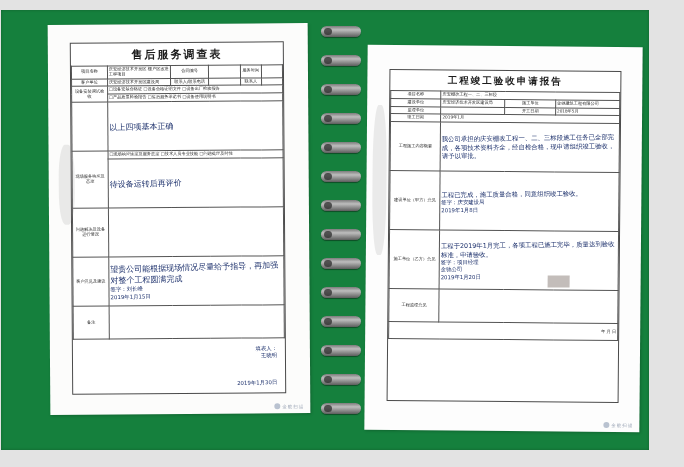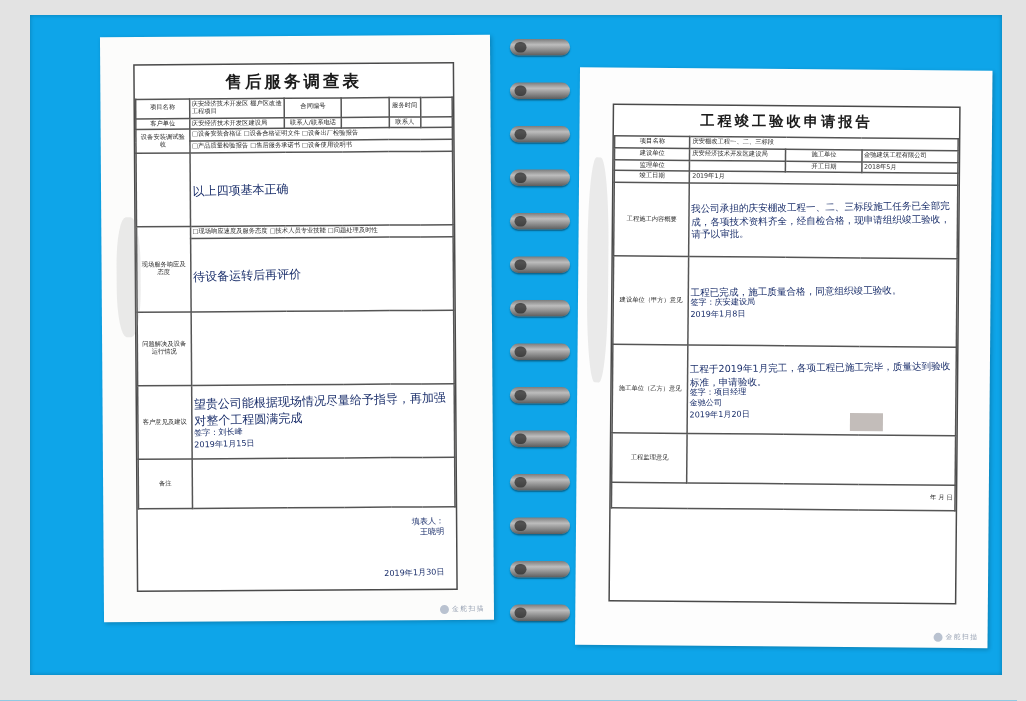--- a/index.html
+++ b/index.html
@@ -7,22 +7,22 @@
     width:684px;height:467px;overflow:hidden;
     background:#dcdcdc;
     font-family:"DejaVu Sans","Liberation Sans",sans-serif;
   }
   .page-wrap{
     position:relative;width:684px;height:467px;
     background:#e3e3e3;
   }
   
   .sheet{
-    position:absolute;left:20px;top:10px;width:648px;height:440px;
-    background:#0ea5e9;
+    position:absolute;left:1px;top:10px;width:648px;height:440px;
+    background:#15803d;
     box-shadow:0 0 3px rgba(0,0,0,.25) inset;
   }
   .paper{
     position:absolute;background:#fdfdfd;
   }
   
   .left-page{
     left:48px;top:14px;width:260px;height:390px;
     background:#fcfcfb;
     box-shadow:1px 1px 3px rgba(0,0,0,.22);

